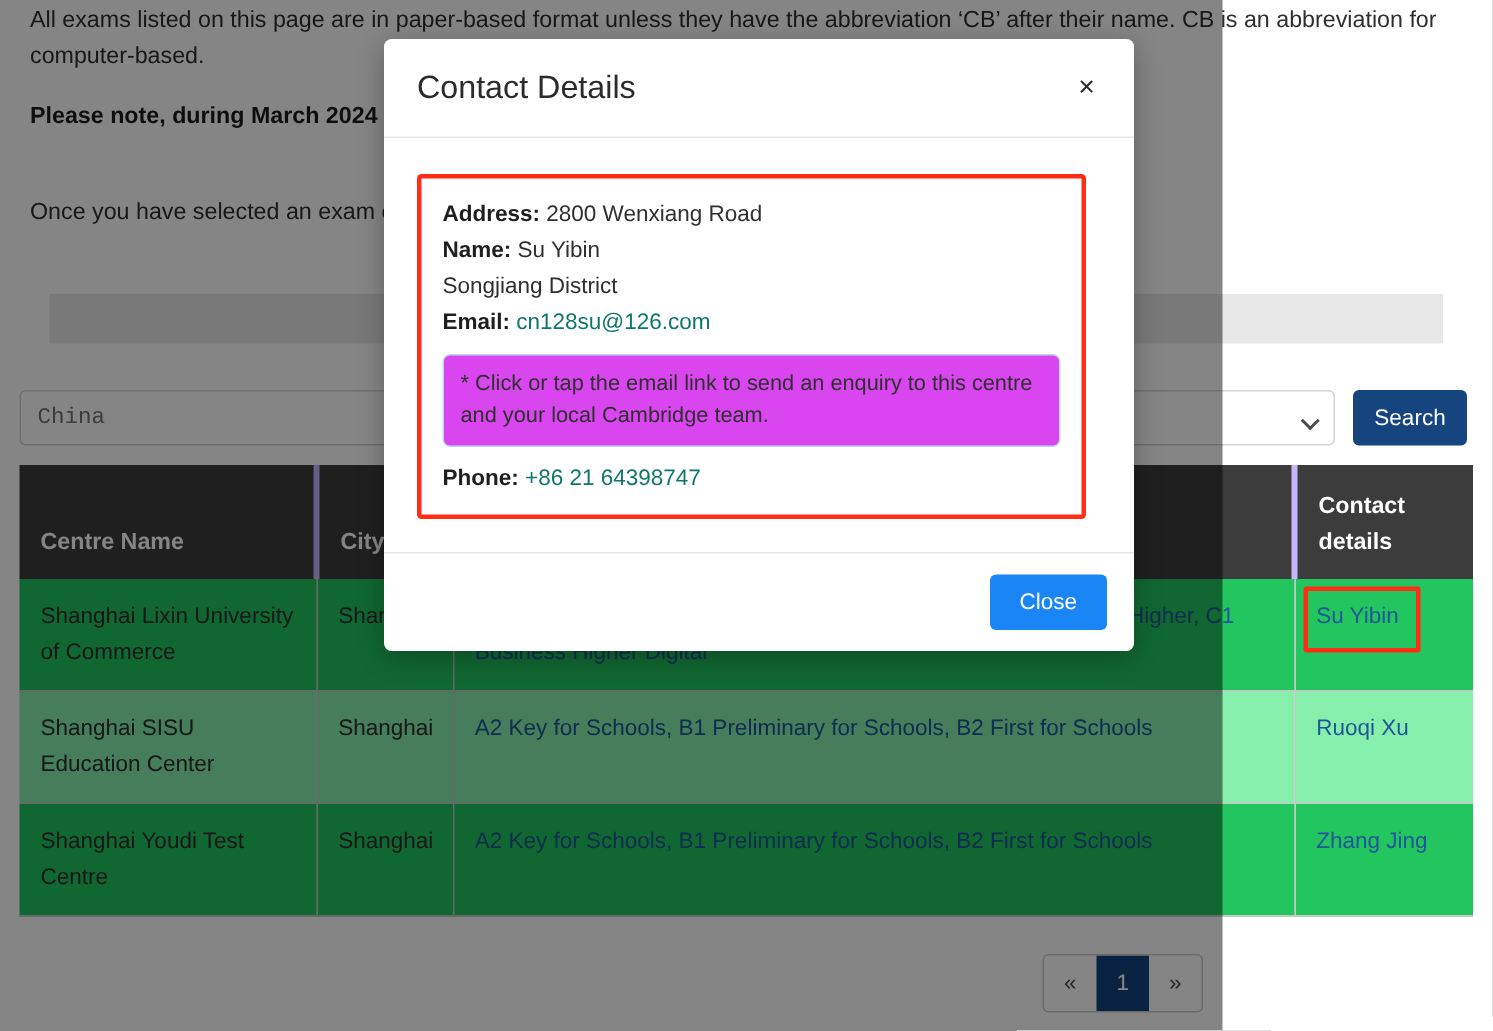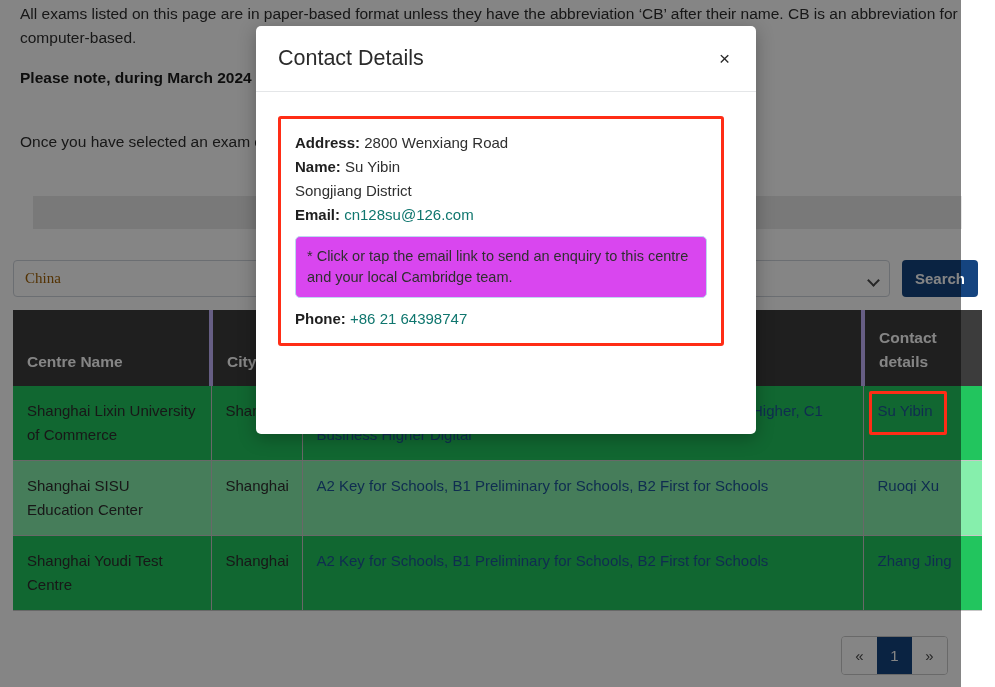--- a/index.html
+++ b/index.html
@@ -6,21 +6,21 @@
   html, body {
     margin: 0; padding: 0;
     width: 995px; height: 687px;
     overflow: hidden;
     font-family: "Liberation Sans", sans-serif;
     background: #ffffff;
   }
 
   #page {
     position: relative;
-    width: 961px;
+    width: 815px;
     height: 687px;
     background: #ffffff;
   }
 
   
   .page-content {
     position: absolute;
     inset: 0;
     padding: 0 20px;
     font-size: 15.5px;
@@ -63,23 +63,23 @@
     width: 969px; height: 37px;
     display: flex;
     align-items: stretch;
     gap: 0;
   }
   .select-ctl {
     height: 37px;
     border: 1px solid #ced4da;
     border-radius: 4px;
     background: #ffffff;
-    color: #a16207;
-    font-size: 15px;
-    font-family: Liberation Serif, serif;
+    color: #737373;
+    font-size: 15px;
+    font-family: Liberation Mono, monospace;
     padding: 0 26px 0 11px;
     display: flex;
     align-items: center;
     position: relative;
   }
   .select-country { width: 275px; }
   .select-mid { width: 275px; margin-left: 12px; }
   .select-city { width: 303px; margin-left: 12px; }
   .caret {
     position: absolute;
@@ -100,21 +100,20 @@
   .btn-search {
     width: 76px; height: 37px;
     margin-left: 12px;
     background: #15447f;
     color: #ffffff;
     border: none;
     border-radius: 4px;
     font-size: 15px;
     font-family: "Liberation Sans", sans-serif;
     cursor: pointer;
-    font-weight: bold;
   }
 
   
   .tbl {
     position: absolute;
     left: 13px; top: 310px;
     width: 969px;
     border-collapse: collapse;
     table-layout: fixed;
     font-size: 15px;
@@ -383,18 +382,21 @@
         <div class="hint">* Click or tap the email link to send an enquiry to this centre and your local Cambridge team.</div>
 
         <p class="detail-line">
           <b>Phone:</b>
           <span class="lnk-mail">+86 21 64398747</span>
         </p>
 
       </div>
     </div>
 
+    <div class="modal-footer">
+      <button class="btn-close">Close</button>
+    </div>
 
   </div>
 
   <div class="redbox-annotation"></div>
 
 </div>
 
 </body></html>

